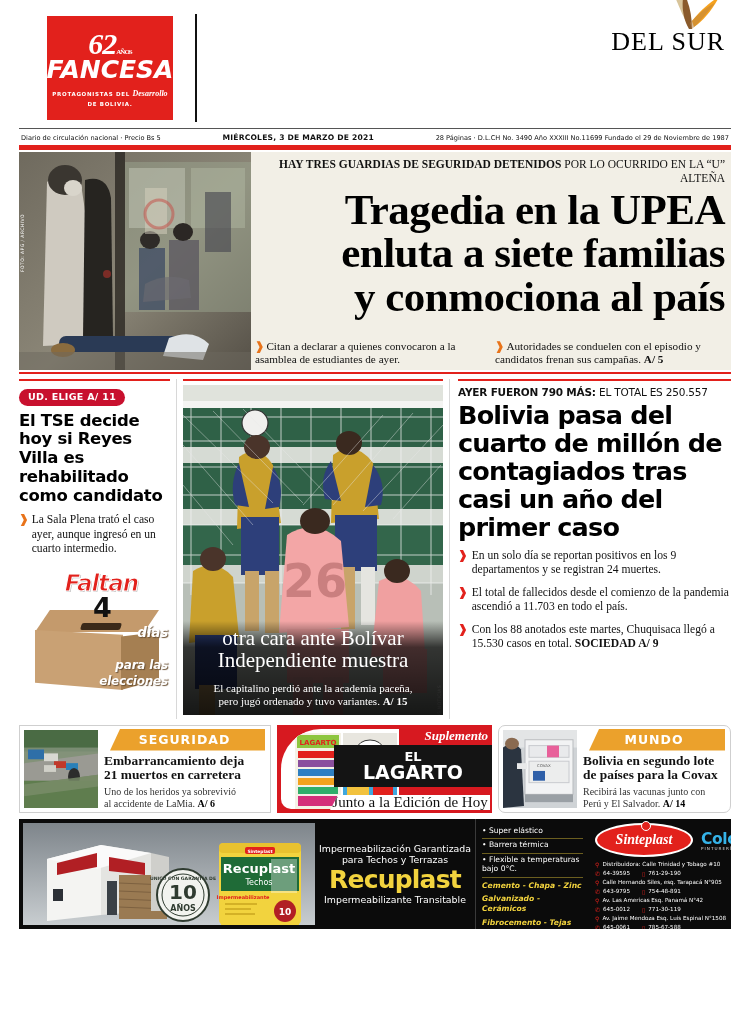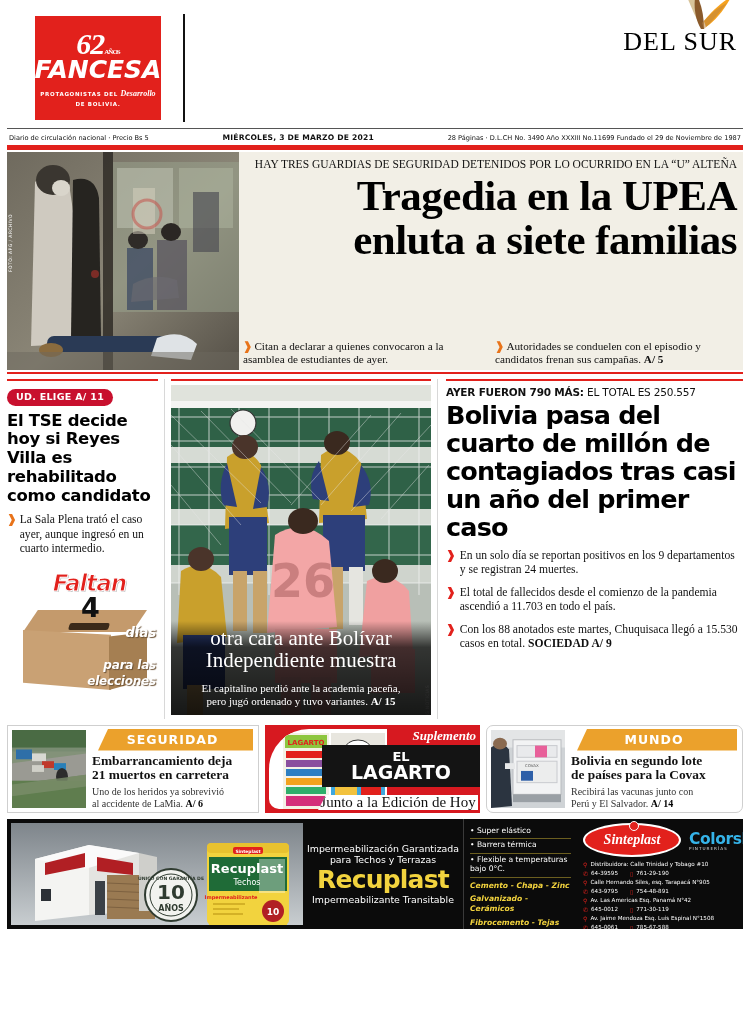--- a/index.html
+++ b/index.html
@@ -6,21 +6,21 @@
     margin: 0; padding: 0;
     background: #ffffff;
   }
   body {
     width: 750px; height: 1014px;
     font-family: "Liberation Serif", serif;
     color: #111;
     overflow: hidden;
     position: relative;
   }
-  .page { width: 750px; height: 1014px; position: relative; box-sizing: border-box; padding: 0 7px; }
+  .page { width: 750px; height: 1014px; position: relative; box-sizing: border-box; padding: 0 19px; }
 
   
   .masthead { display: flex; align-items: center; height: 128px; padding-top: 8px; box-sizing: border-box; }
   .fancesa-logo {
     width: 126px; height: 104px; background: #e2211c; color: #fff;
     display: flex; flex-direction: column; align-items: center; justify-content: center;
     position: relative; margin-left: 28px; flex: none;
   }
   .fan-62 { font-family: "Liberation Serif", serif; font-size: 30px; font-weight: bold; font-style: italic;
             line-height: 1; letter-spacing: -1px; margin-bottom: -2px; }
@@ -55,21 +55,21 @@
   
   .lead { position: relative; height: 218px; background: #f2efe6; overflow: hidden; }
   .lead-photo { position: absolute; left: 0; top: 0; width: 232px; height: 218px; overflow: hidden; background:#6d6a60;}
   .lead-photo .ph { position: absolute; inset: 0; }
   .lead-credit {
     position: absolute; left: 1px; top: 120px; transform: rotate(-90deg); transform-origin: left top;
     font-family: "DejaVu Sans", sans-serif; font-size: 4.6px; color: #fff; letter-spacing: .4px; white-space: nowrap;
   }
   .lead-text { position: absolute; left: 236px; right: 6px; top: 6px; }
   .kicker { font-family: "Liberation Serif", serif; font-size: 11.5px; text-align: right; letter-spacing: 0px; line-height: 1.2;}
-  .kicker b { font-weight: normal; }
+  .kicker b { font-weight: bold; }
   .kicker span { font-weight: normal; }
   .lead-hl {
     font-family: "Liberation Serif", serif; font-weight: bold; font-size: 43px; line-height: 1.02;
     text-align: right; letter-spacing: -.5px; margin-top: 2px; color:#000;
   }
   .lead-bullets { position: absolute; left: 236px; right: 6px; bottom: 4px; display: flex; gap: 10px; }
   .bl { flex: 1; font-family: "Liberation Serif", serif; font-size: 11.2px; line-height: 1.18; }
   .bl .arrow { color: #e8731a; font-weight: bold; margin-right: 2px; }
   .bl .pg { font-weight: bold; }
   .lead-bottom-rule { height: 2px; background: #e2211c; margin-top: 2px; }
@@ -274,20 +274,21 @@
       <div class="lead-credit">FOTO: APG / ARCHIVO</div>
     </div>
 
     <div class="lead-text">
       <div class="kicker">
         <b>HAY TRES GUARDIAS DE SEGURIDAD DETENIDOS</b><span> POR LO OCURRIDO EN LA “U” ALTEÑA</span>
       </div>
       <div class="lead-hl">
         <div>Tragedia en la UPEA</div>
         <div>enluta a siete familias</div>
+        <div>y conmociona al país</div>
       </div>
     </div>
 
     <div class="lead-bullets">
       <div class="bl">
         <span class="arrow">❱</span><span>Citan a declarar a quienes convocaron a la asamblea de estudiantes de ayer.</span>
       </div>
       <div class="bl">
         <span class="arrow">❱</span><span>Autoridades se conduelen con el episodio y candidatos frenan sus campañas.</span>
         <span class="pg">A/ 5</span>

